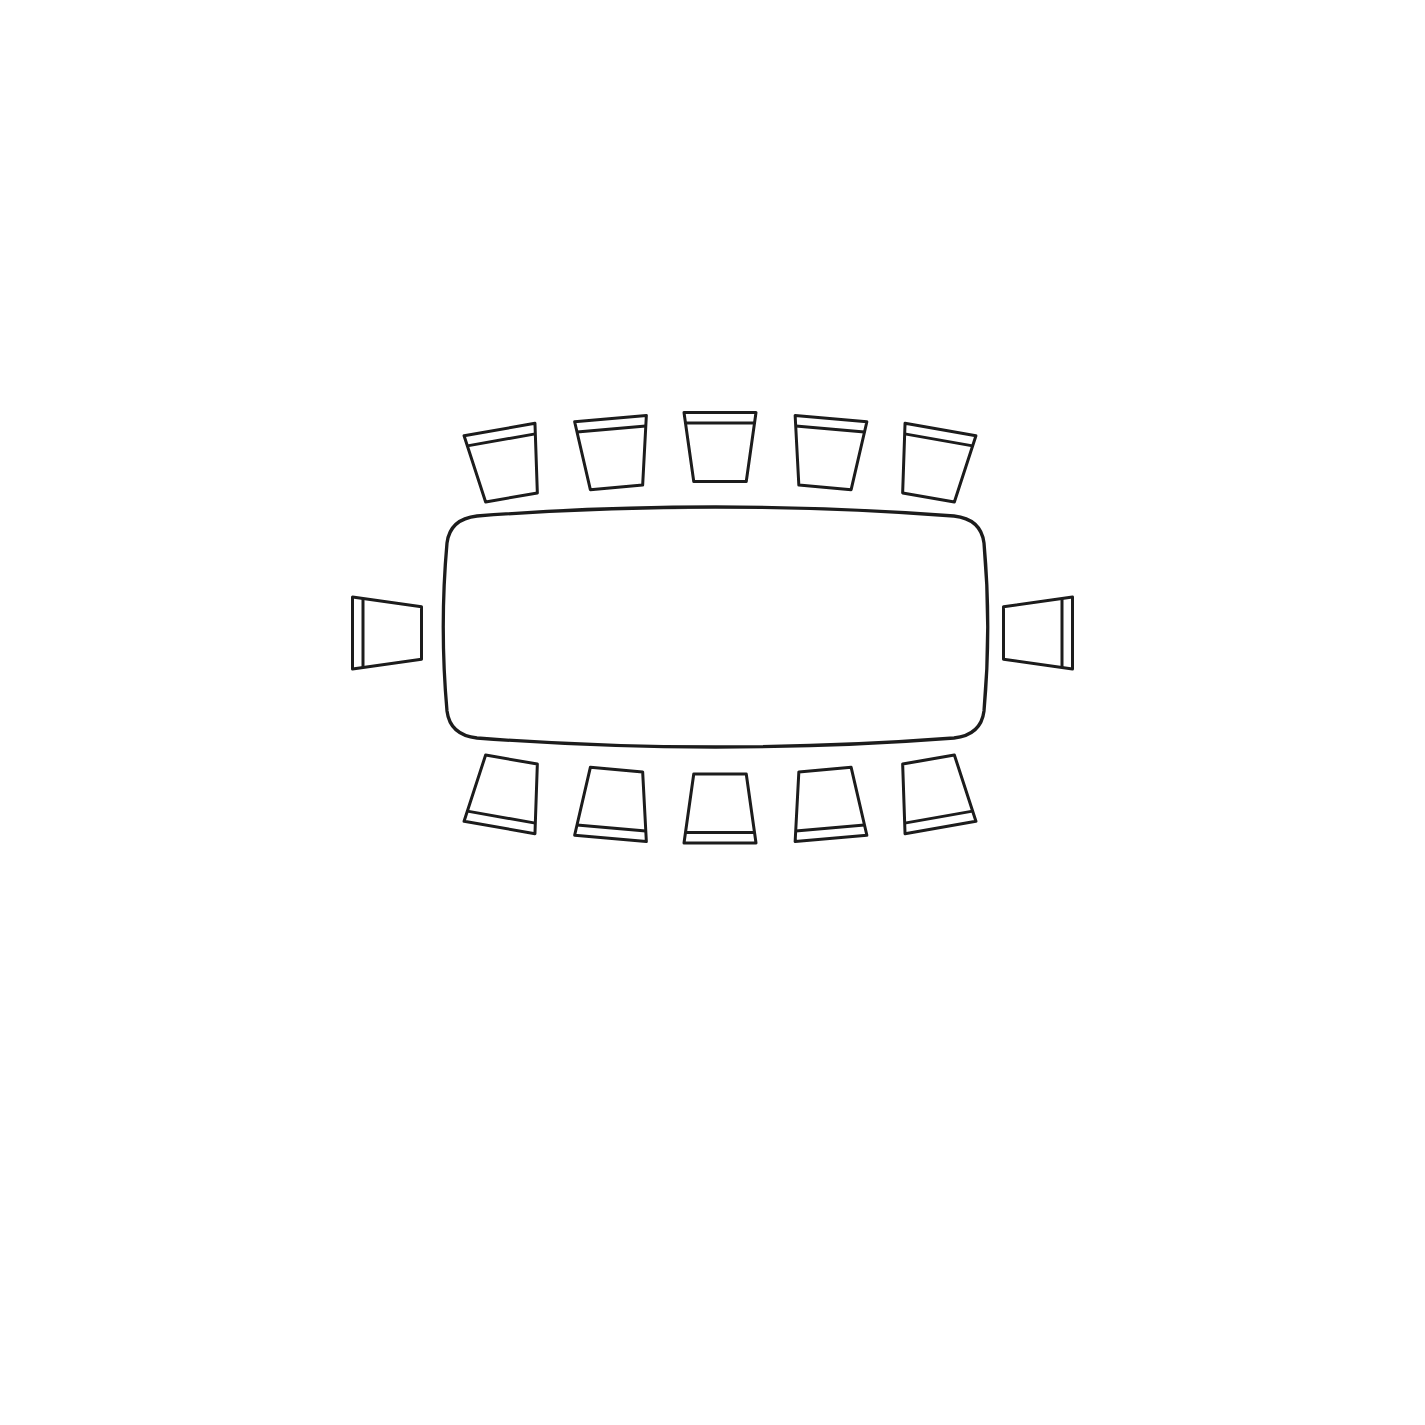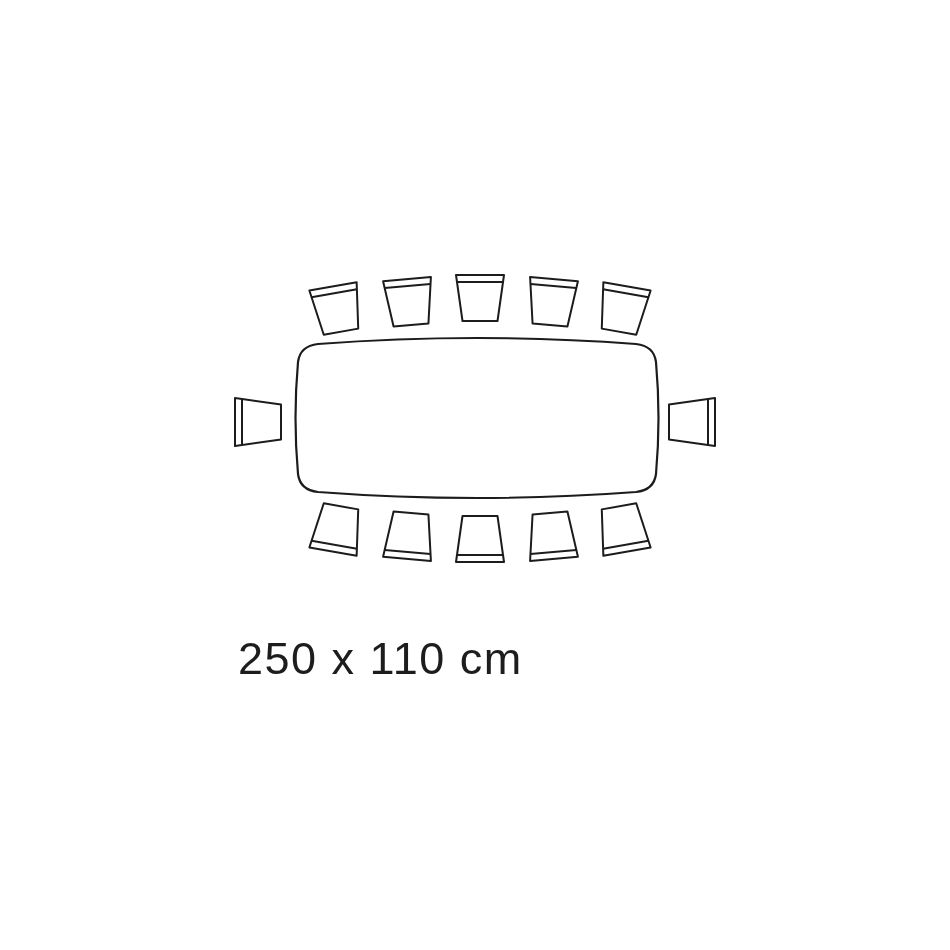--- a/index.html
+++ b/index.html
@@ -130,15 +130,14 @@
         </svg>
       </div>
       <div class="chair" style="left: 666px; top: 397px; transform: rotate(90deg);">
         <svg viewBox="0 0 52 50" xmlns="http://www.w3.org/2000/svg">
           <path d="M 2 2 L 50 2 L 43.5 48 L 8.5 48 Z" fill="#ffffff" stroke="#1c1c1c" stroke-width="2" stroke-linejoin="round"></path>
           <line x1="3" y1="9" x2="49" y2="9" stroke="#1c1c1c" stroke-width="2"></line>
         </svg>
       </div>
     </div>
 
-  <div class="dimensions-label">250 x 110 cm</div>
 
 </div>
 
 </body></html>

